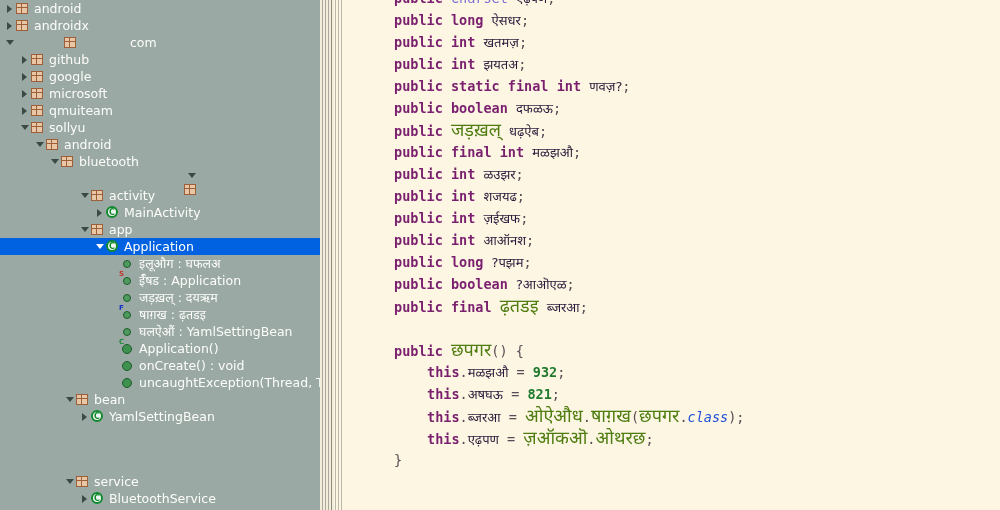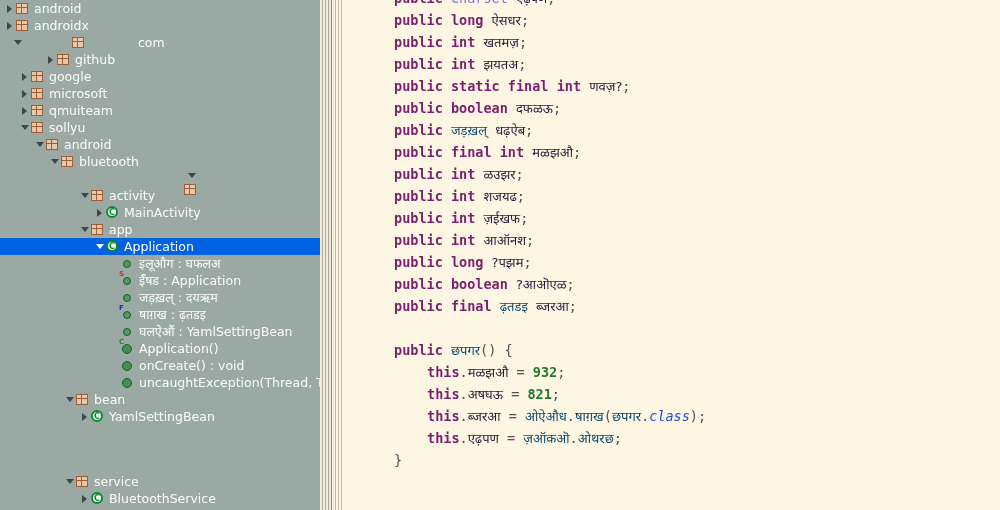--- a/index.html
+++ b/index.html
@@ -92,21 +92,21 @@
   .guides{position:absolute;left:0;top:0;width:22px;height:510px;}
   .guides span{position:absolute;top:0;width:1px;height:510px;background:#b9b6ab;}
   .code{position:absolute;left:0;top:-13px;width:100%;}
   .cl{height:22px;line-height:22px;white-space:pre;padding-left:60px;}
   .kw{color:#7a1f6e;font-weight:bold;}
   .ty{color:#7b6fd4;}
   .num{color:#1f7a2e;font-weight:bold;}
   .pun{color:#5a4a55;}
   .cls{color:#1f4fd8;font-style:italic;}
   .dev{font-family:"DejaVu Sans","Liberation Sans",sans-serif;font-size:13px;color:#2a1a3a;}
-  .devb{font-family:"DejaVu Sans","Liberation Sans",sans-serif;font-size:13px;color:#0c4a6e;}
+  .devb{font-family:"DejaVu Sans","Liberation Sans",sans-serif;font-size:18px;color:#4d7c0f;}
 </style>
 </head>
 <body>
 
 <div id="app">
 
   <div id="explorer">
       <div class="row" style="padding-left: 4px;">
         <span class="twisty closed">
           <i></i>
@@ -118,30 +118,30 @@
       </div>
       <div class="row" style="padding-left: 4px;">
         <span class="twisty closed">
           <i></i>
         </span>
         <span class="ic">
           <span class="ic-pkg"></span>
         </span>
         <span class="lbl">androidx</span>
       </div>
-      <div class="row" style="padding-left: 12px; gap: 48px;">
+      <div class="row" style="padding-left: 4px; gap: 48px;">
         <span class="twisty open">
           <i></i>
         </span>
         <span class="ic">
           <span class="ic-pkg"></span>
         </span>
         <span class="lbl">com</span>
       </div>
-      <div class="row" style="padding-left: 19px; margin-left: 26px;">
+      <div class="row" style="padding-left: 19px;">
         <span class="twisty closed">
           <i></i>
         </span>
         <span class="ic">
           <span class="ic-pkg"></span>
         </span>
         <span class="lbl">github</span>
       </div>
       <div class="row" style="padding-left: 19px;">
         <span class="twisty closed">

